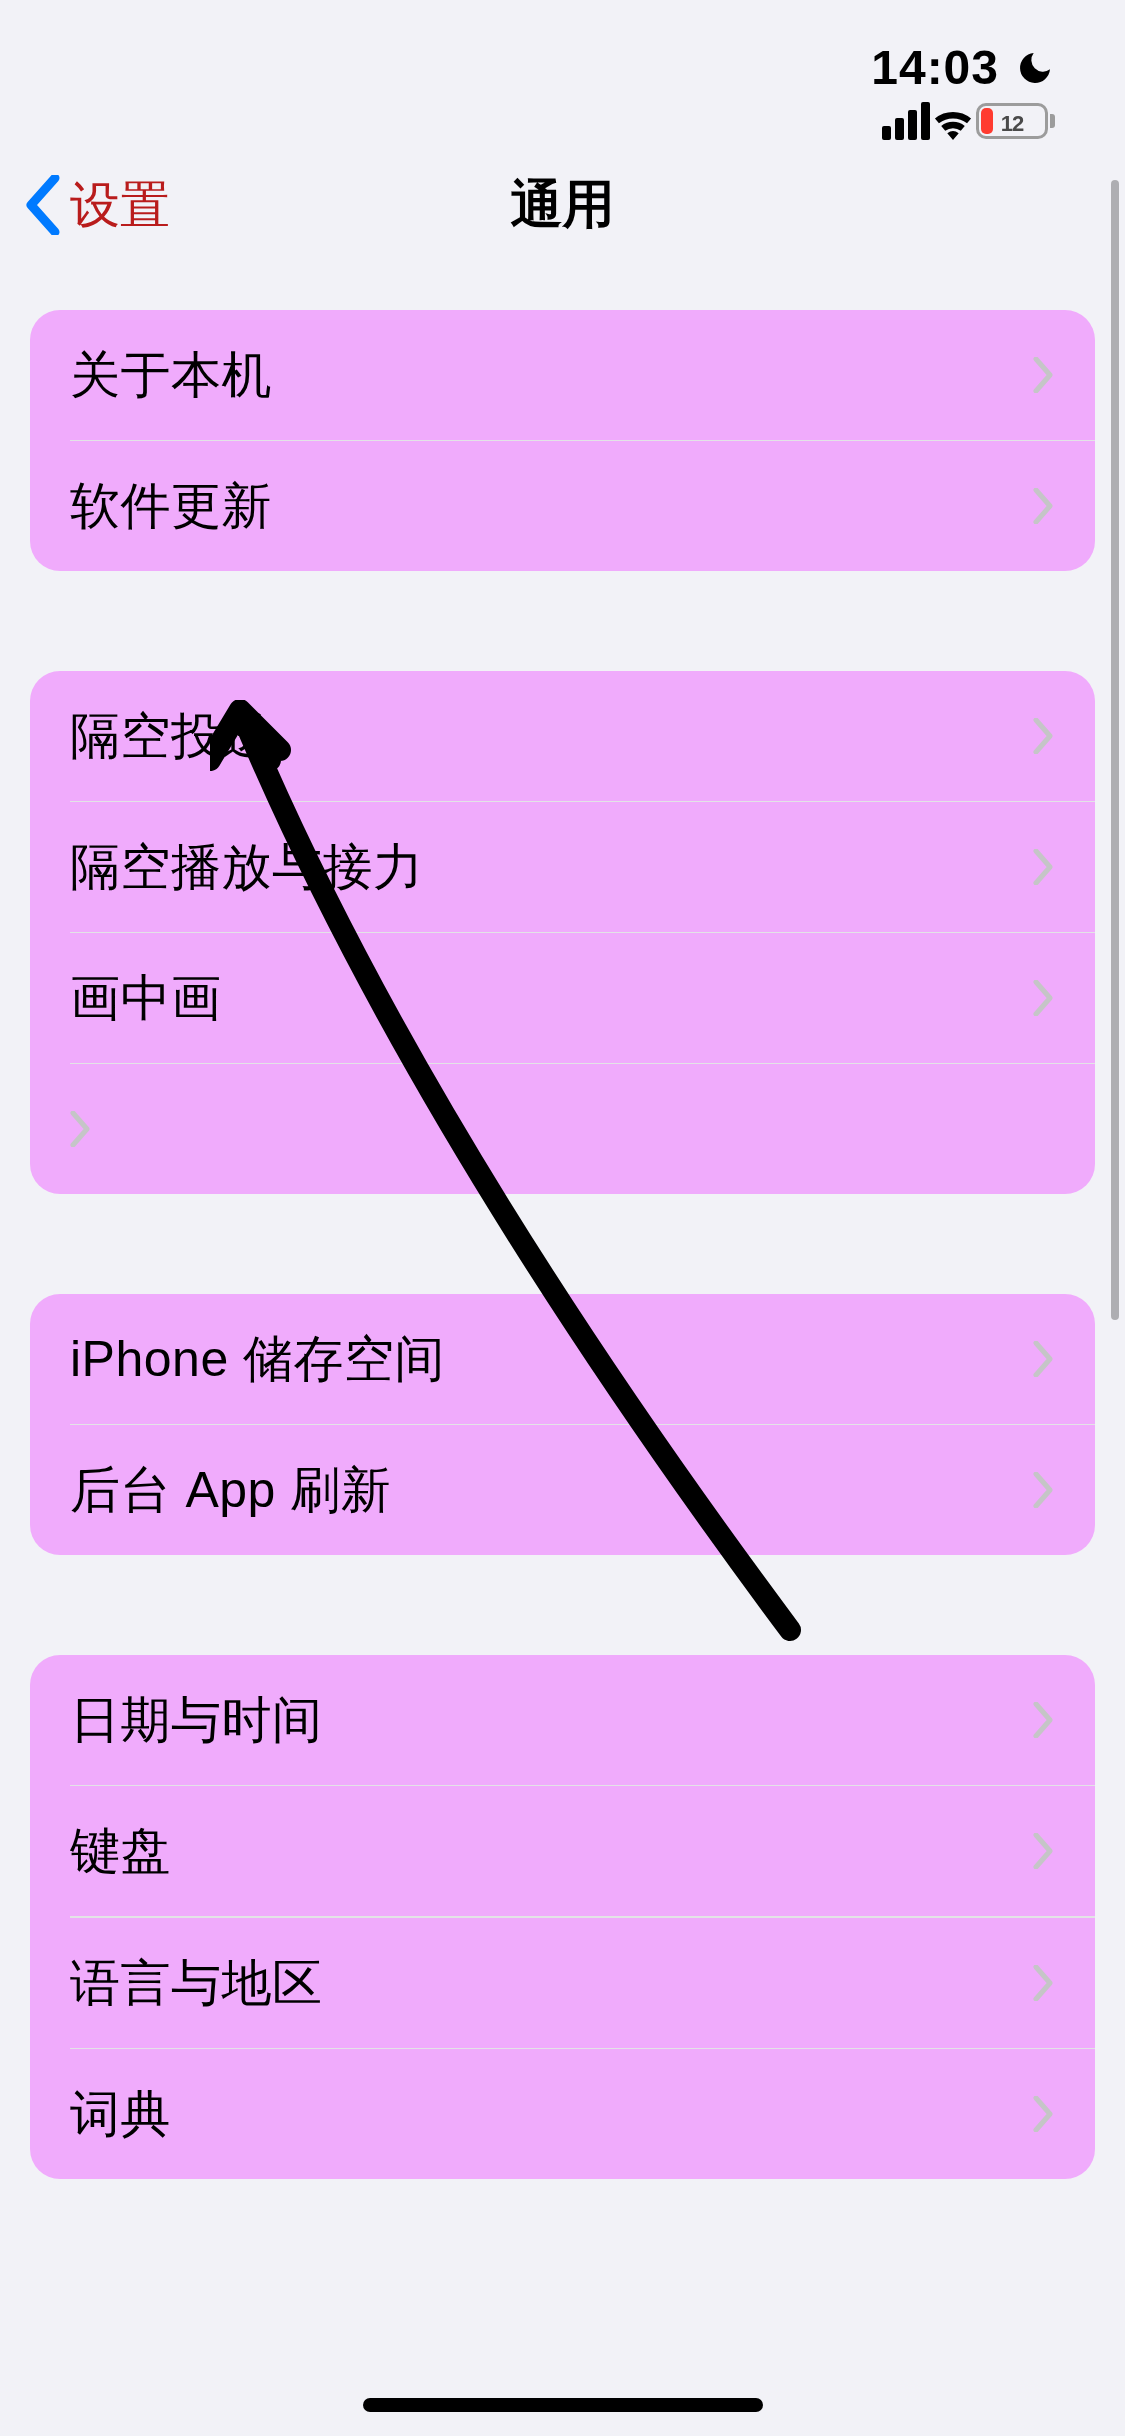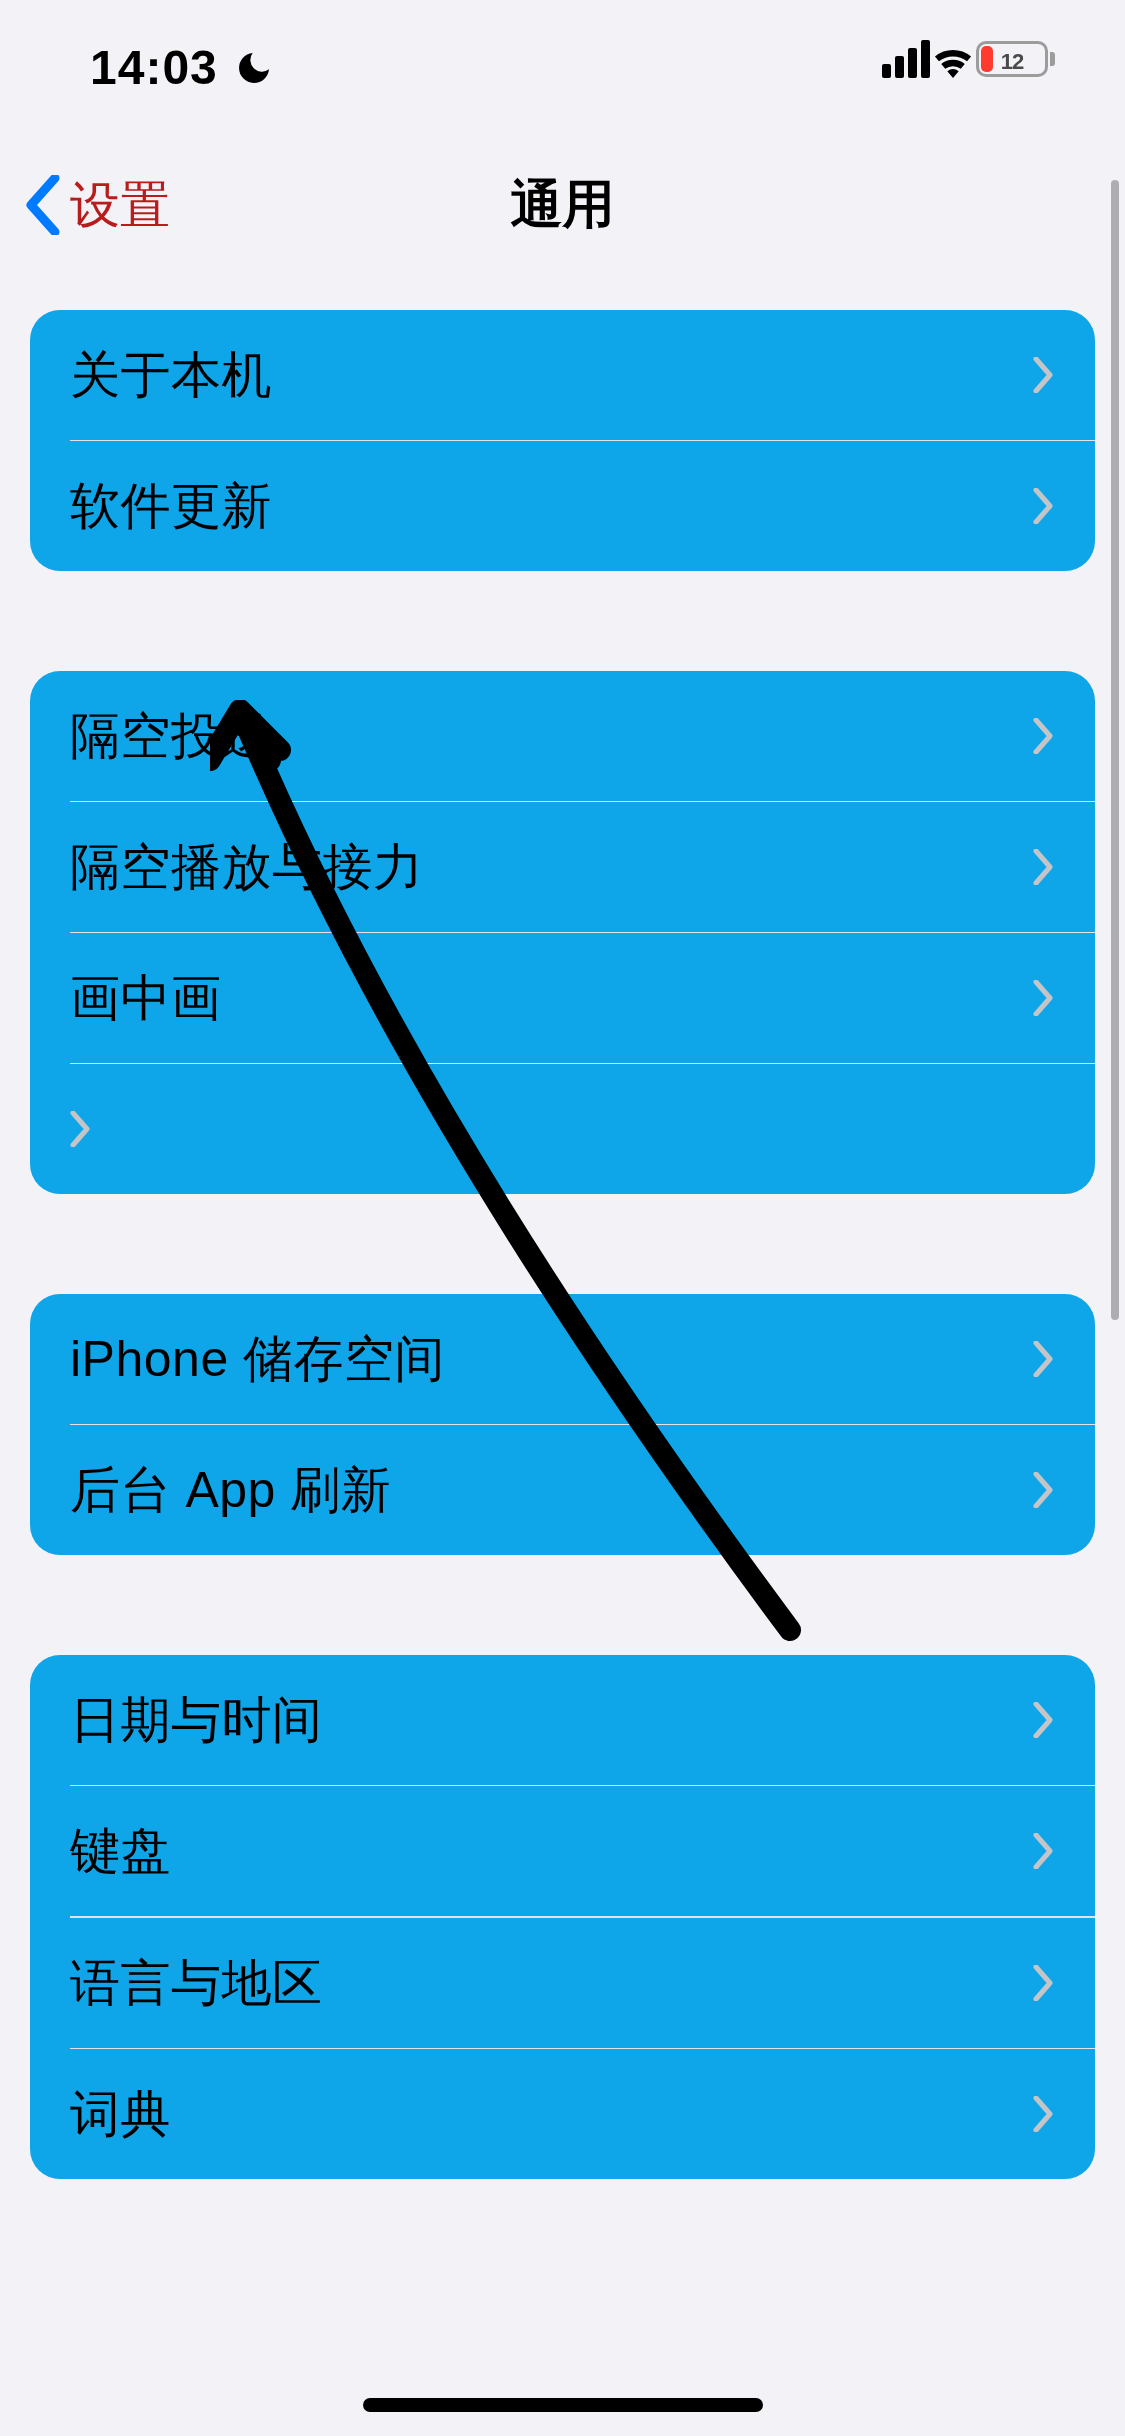--- a/index.html
+++ b/index.html
@@ -8,23 +8,24 @@
       font-family: -apple-system, "SF Pro Text", "Helvetica Neue", Arial, sans-serif;
       background: #f2f2f7;
       color: #000;
       position: relative;
     }
 
     
     .status-bar {
       height: 140px;
       display: flex;
-      align-items: flex-start;
+      align-items: flex-end;
       justify-content: space-between;
       padding: 40px 70px 0 90px;
+      flex-direction: column;
     }
     .status-left {
       display: flex;
       align-items: center;
       gap: 12px;
       font-size: 48px;
       font-weight: 600;
       letter-spacing: 1px;
     }
     .moon-icon {
@@ -109,21 +110,21 @@
       margin: 16px auto;
       font-size: 52px;
       font-weight: 700;
     }
 
     
     .content {
       padding: 40px 30px 0 30px;
     }
     .group {
-      background: #0ea5e9;
+      background: #f0abfc;
       border-radius: 30px;
       margin-bottom: 100px;
     }
     .row {
       display: flex;
       align-items: center;
       justify-content: space-between;
       padding: 0 40px 0 40px;
       height: 130px;
     }

